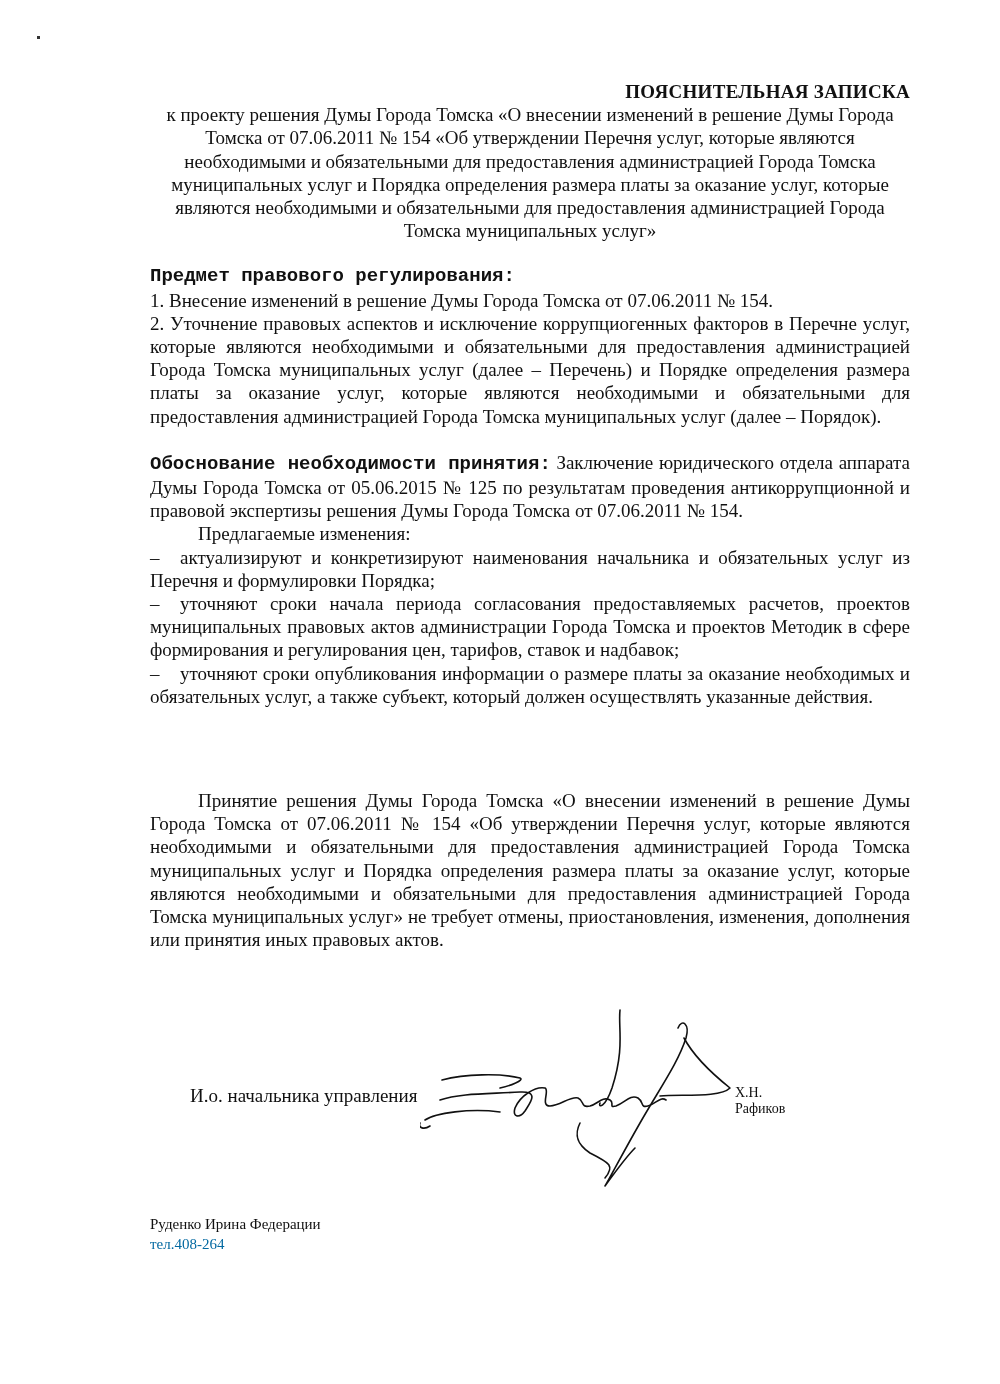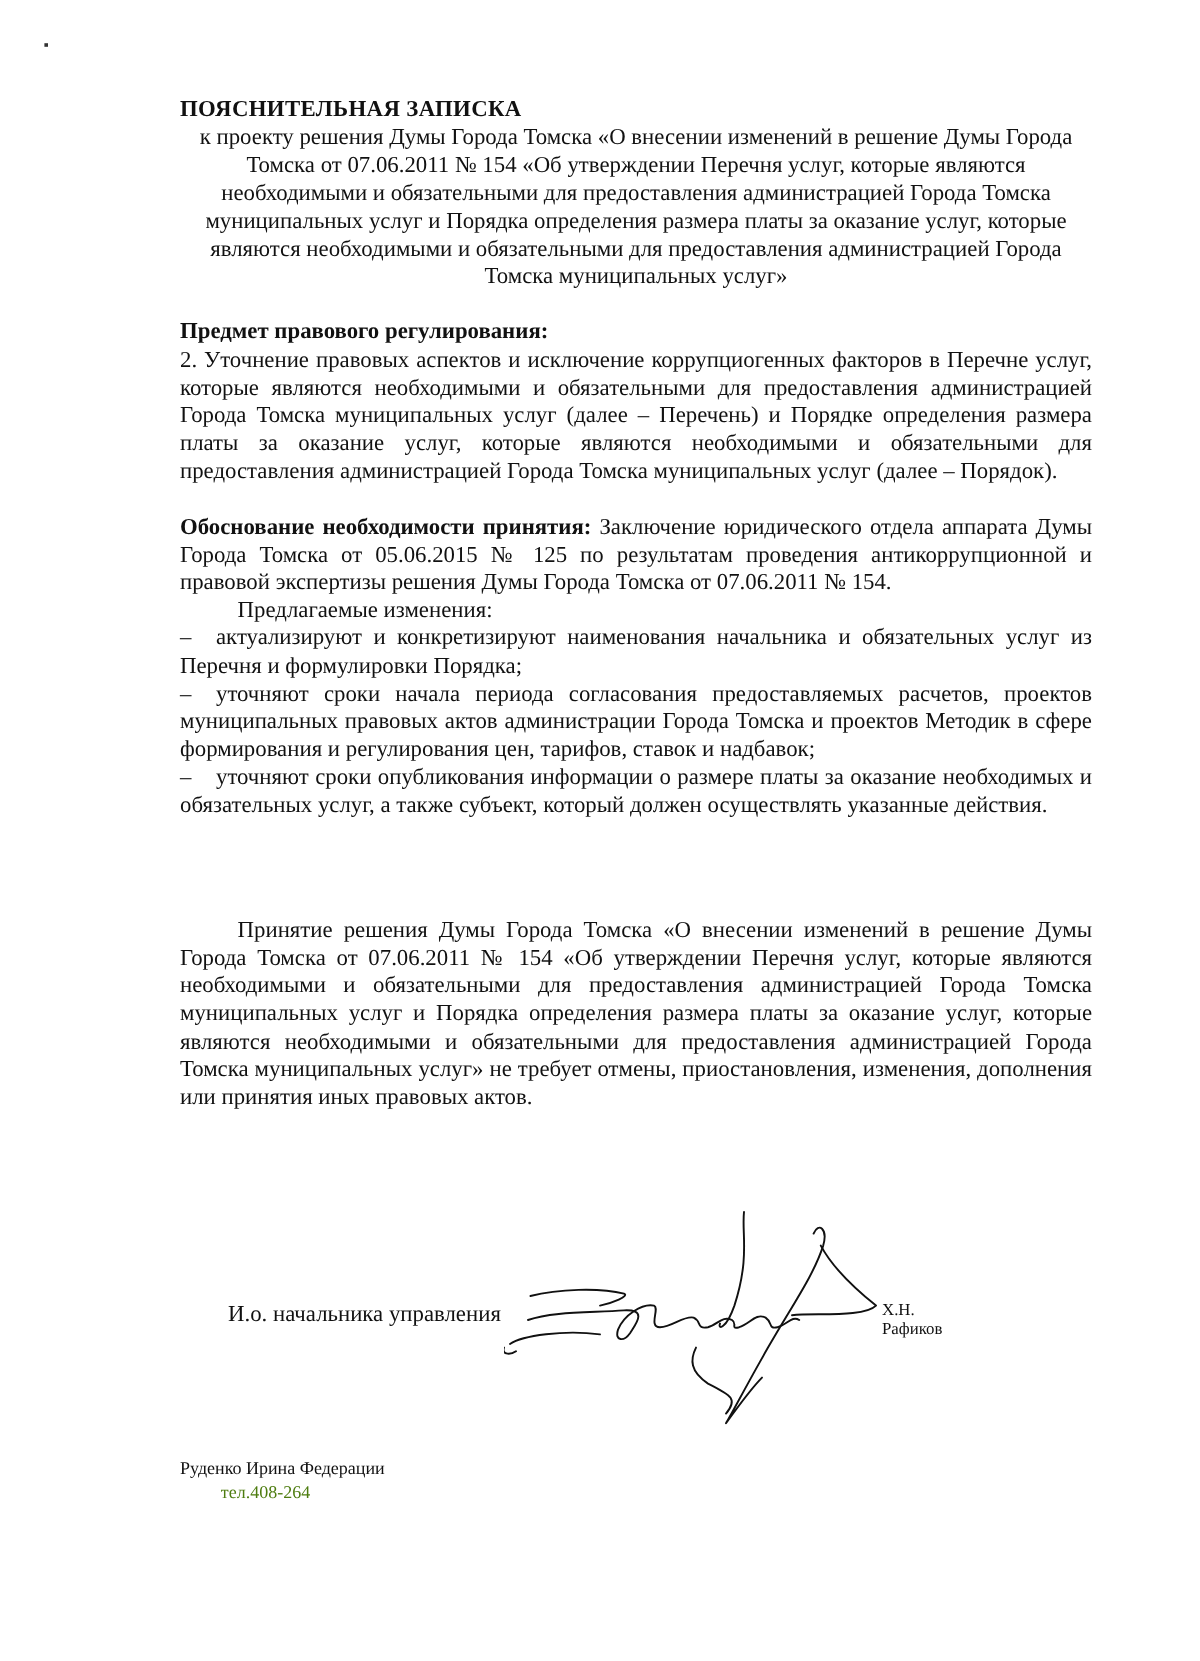--- a/index.html
+++ b/index.html
@@ -25,40 +25,41 @@
     }
     .page {
       position: absolute;
       left: 150px;
       top: 80px;
       width: 760px;
       font-size: 19px;
       line-height: 23.2px;
     }
     .title {
-      text-align: left;
+      text-align: right;
       font-weight: bold;
       font-size: 19px;
       margin: 0;
       letter-spacing: 0.3px;
     }
     .subtitle {
       text-align: center;
       margin: 0;
     }
     .section {
       margin: 0;
     }
     .gap-lg { height: 23px; }
     .gap-xl { height: 46px; }
     .justify {
       text-align: justify;
     }
     .bold {
       font-weight: bold;
+      font-family: Liberation Mono, monospace;
     }
     .indented {
       text-indent: 48px;
     }
     .dash-item {
       text-align: justify;
     }
     .dash-item .dash {
       display: inline-block;
       width: 30px;
@@ -91,37 +92,37 @@
     }
     .executor {
       position: absolute;
       left: 150px;
       top: 1214px;
       font-family: "Liberation Serif", "DejaVu Serif", serif;
       font-size: 15px;
       line-height: 20px;
     }
     .executor .phone {
-      color: #4d7c0f;
-      margin-left: 34px;
+      color: #0369a1;
     }
   </style>
 </head>
 <body>
 
 <div class="speck"></div>
 
 <div class="page">
   <h1 class="title">ПОЯСНИТЕЛЬНАЯ ЗАПИСКА</h1>
   <p class="subtitle">к проекту решения Думы Города Томска «О внесении изменений в решение Думы Города Томска от 07.06.2011 № 154 «Об утверждении Перечня услуг, которые являются необходимыми и обязательными для предоставления администрацией Города Томска муниципальных услуг и Порядка определения размера платы за оказание услуг, которые являются необходимыми и обязательными для предоставления администрацией Города Томска муниципальных услуг»</p>
 
   <div class="gap-lg"></div>
 
   <div class="section">
     <div class="bold">Предмет правового регулирования:</div>
+    <div class="justify">1.  Внесение изменений в решение Думы Города Томска от 07.06.2011 № 154.</div>
     <div class="justify">2.  Уточнение правовых аспектов и исключение коррупциогенных факторов в Перечне услуг, которые являются необходимыми и обязательными для предоставления администрацией Города Томска муниципальных услуг (далее – Перечень) и Порядке определения размера платы за оказание услуг, которые являются необходимыми и обязательными для предоставления администрацией Города Томска муниципальных услуг (далее –  Порядок).</div>
   </div>
 
   <div class="gap-lg"></div>
 
   <div class="section">
     <div class="justify"><span class="bold">Обоснование необходимости принятия:</span><span> Заключение юридического отдела аппарата Думы Города Томска от 05.06.2015 № 125 по результатам проведения антикоррупционной и правовой экспертизы решения Думы Города Томска от 07.06.2011 № 154.</span></div>
     <div class="indented">Предлагаемые изменения:</div>
     <div class="dash-item"><span class="dash">–</span><span>актуализируют и конкретизируют наименования  начальника и обязательных услуг из Перечня и формулировки Порядка;</span></div>
     <div class="dash-item"><span class="dash">–</span><span>уточняют сроки начала периода согласования предоставляемых расчетов,  проектов муниципальных правовых актов администрации Города Томска и проектов Методик  в сфере формирования и регулирования цен, тарифов, ставок и надбавок;</span></div>

